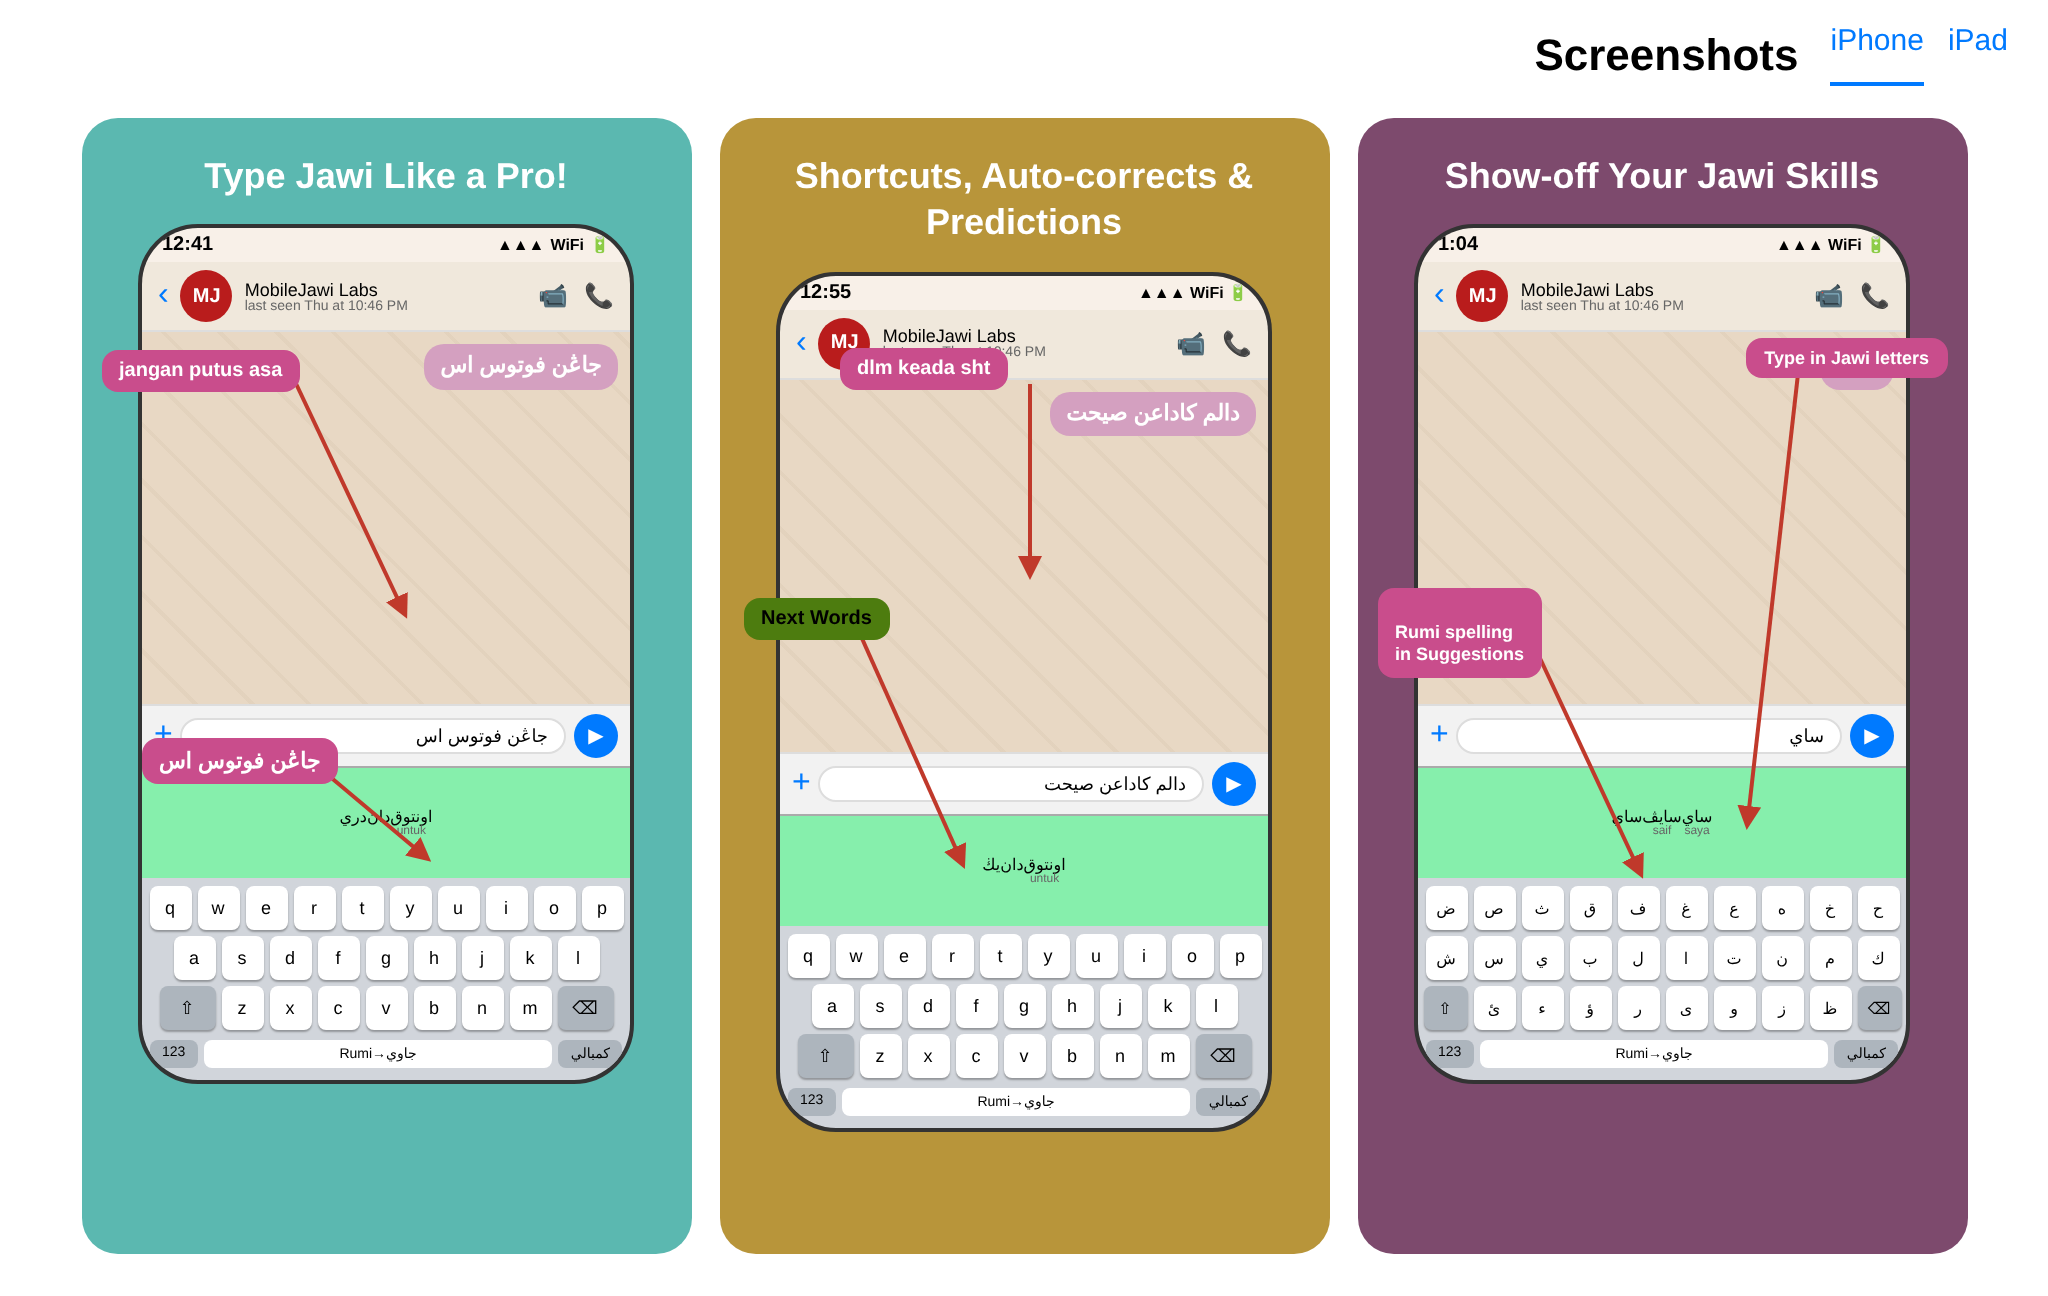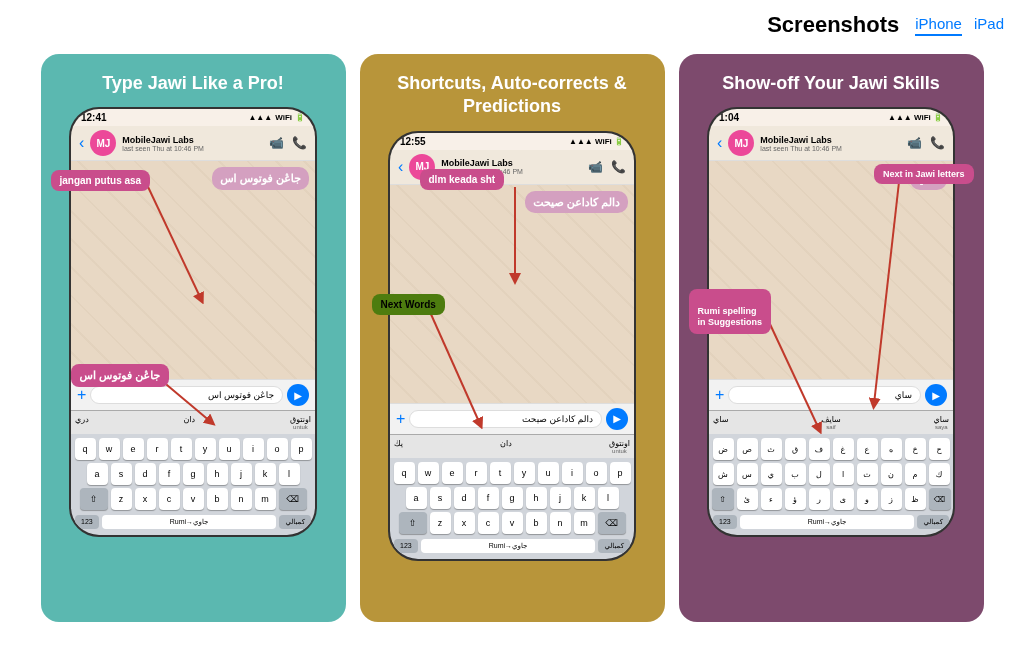--- a/index.html
+++ b/index.html
@@ -28,21 +28,21 @@
       font-weight: 700;
       color: #000;
     }
     .tab-bar {
       display: flex;
       gap: 12px;
     }
     .tab {
       font-size: 15px;
       cursor: pointer;
-      padding-bottom: 2px;
+      padding-bottom: 12px;
     }
     .tab.active {
       color: #007AFF;
       border-bottom: 2px solid #007AFF;
     }
     .tab.inactive {
       color: #007AFF;
     }
 
     
@@ -109,26 +109,26 @@
       display: flex;
       align-items: center;
       padding: 4px 8px;
       gap: 6px;
       border-bottom: 1px solid #ddd;
     }
     .wa-back { color: #007AFF; font-size: 16px; font-weight: 300; }
     .wa-avatar {
       width: 26px; height: 26px;
       border-radius: 50%;
-      background: #ec4899;
+      background: #b91c1c;
       display: flex; align-items: center; justify-content: center;
       color: #fff; font-size: 10px; font-weight: 700;
     }
     .wa-info { flex: 1; }
-    .wa-name { font-size: 9px; font-weight: 700; color: #000; }
+    .wa-name { font-size: 9px; font-weight: 400; color: #000; }
     .wa-status { font-size: 7px; color: #666; }
     .wa-actions { display: flex; gap: 8px; color: #007AFF; font-size: 12px; }
 
     
     .chat-area {
       flex: 1;
       background-image: repeating-linear-gradient(
         45deg,
         transparent,
         transparent 18px,
@@ -184,24 +184,24 @@
     .input-send {
       width: 22px; height: 22px;
       background: #007AFF;
       border-radius: 50%;
       display: flex; align-items: center; justify-content: center;
       color: #fff; font-size: 10px;
     }
 
     
     .suggestion-bar {
-      background: #e5e5e5;
-      display: flex;
-      justify-content: space-between;
-      padding: 4px 4px;
+      background: #86efac;
+      display: flex;
+      justify-content: center;
+      padding: 20px 4px;
       font-size: 8px;
       color: #000;
       border-top: 1px solid #aaa;
     }
     .suggestion-item { text-align: center; }
     .suggestion-item .s-main { font-size: 8px; direction: rtl; }
     .suggestion-item .s-sub { font-size: 6px; color: #666; }
 
     
     .keyboard {
@@ -524,21 +524,21 @@
             <div class="kb-btn">كمبالي</div>
           </div>
         </div>
       </div>
     </div>
 
     <div class="card card-purple" style="position:relative;">
       <div class="card-title">Show-off Your Jawi Skills</div>
 
       <div class="card-annotation" style="right:10px; top:110px; font-size:9px;">
-        <span>Next in Jawi letters</span>
+        <span>Type in Jawi letters</span>
       </div>
 
       <div class="card-annotation" style="left:10px; top:235px; font-size:9px; white-space:pre-line; line-height:1.3;">
         <span>Rumi spelling
 in Suggestions</span>
       </div>
 
       <svg class="svg-arrow" style="left:0;top:0;width:100%;height:100%;">
         <defs>
           <marker id="arr3" markerWidth="6" markerHeight="6" refX="3" refY="3" orient="auto">

